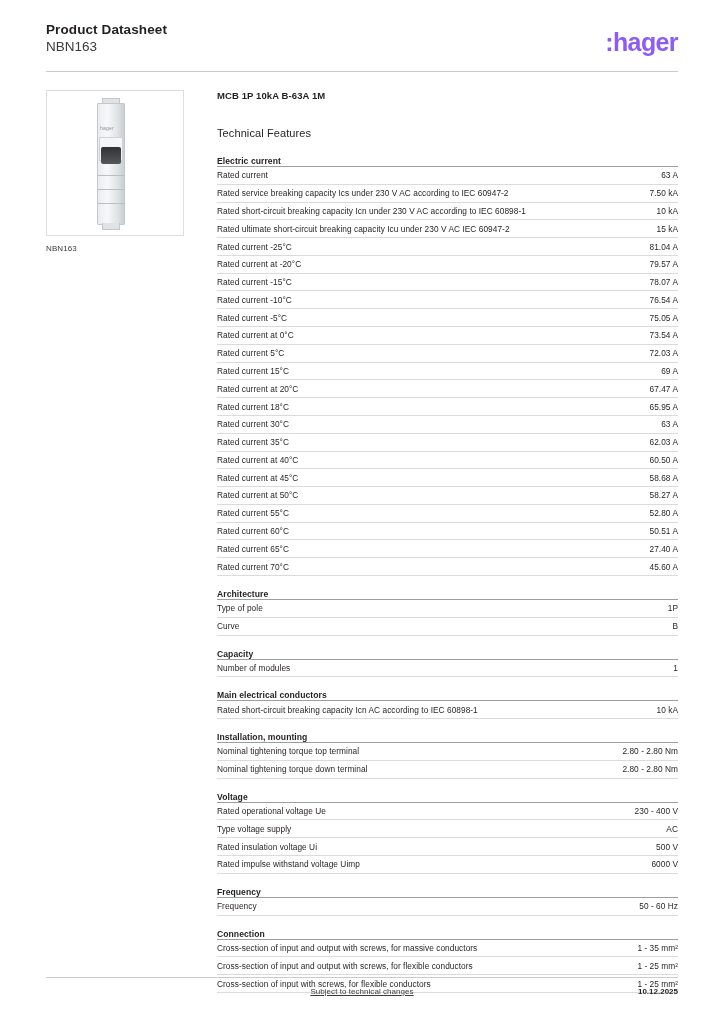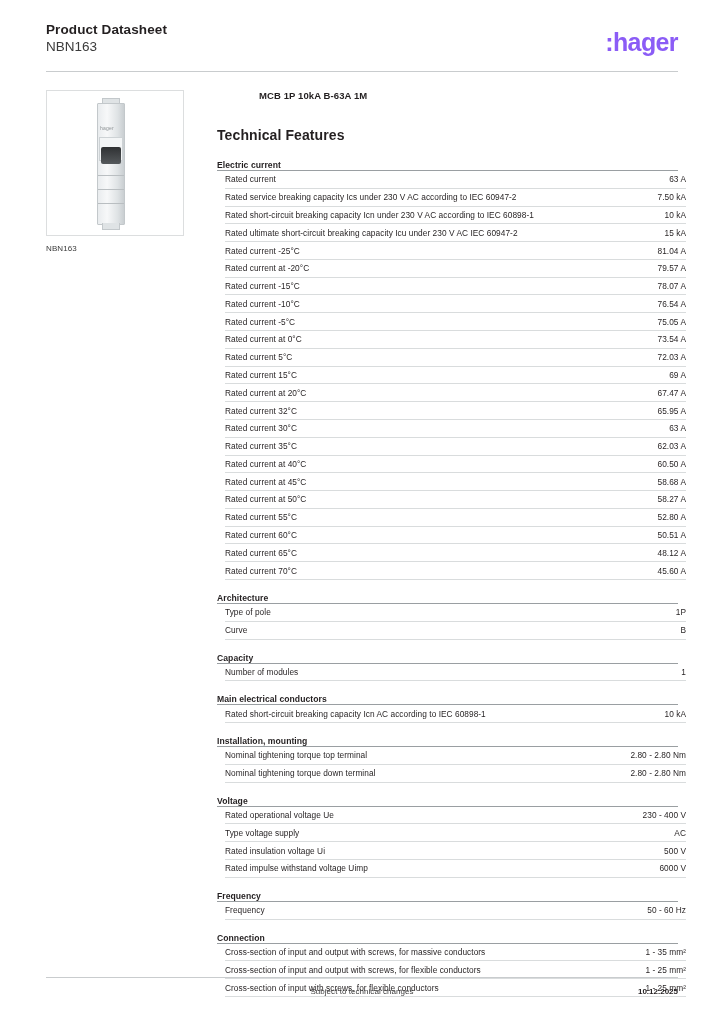--- a/index.html
+++ b/index.html
@@ -157,46 +157,44 @@
     padding-top: 8px;
     letter-spacing: 0.1px;
   }
 
   
   .product-name {
     font-size: 9.5px;
     font-weight: bold;
     letter-spacing: 0.1px;
     margin-bottom: 26px;
-    margin-left: 42px;
   }
   .section-title {
-    font-size: 14px;
-    font-weight: bold;
+    font-size: 11px;
+    font-weight: normal;
     letter-spacing: 0.1px;
     margin-bottom: 17px;
   }
   .group {
     margin-top: 13px;
   }
   .group:first-of-type {
     margin-top: 0;
   }
   .group-title {
     font-size: 8.6px;
     font-weight: bold;
     letter-spacing: 0.05px;
     padding-bottom: 0;
     border-bottom: 1px solid #9a9fa2;
   }
   table.spec {
     width: 100%;
     border-collapse: collapse;
     table-layout: fixed;
-    margin-left: 8px;
   }
   table.spec td {
     font-size: 8.3px;
     color: #231f20;
     padding: 3.4px 0 3.4px 0;
     border-bottom: 1px solid #d9dcdd;
     letter-spacing: 0.05px;
     line-height: 10px;
   }
   table.spec td.label {
@@ -220,20 +218,21 @@
     border-top: 1px solid #c9ccce;
     margin-bottom: 9px;
   }
   .footer-row {
     display: flex;
     align-items: flex-end;
     justify-content: center;
     position: relative;
     font-size: 8px;
     color: #3b3b3b;
+    text-decoration: underline;
   }
   .footer-center { letter-spacing: 0.05px; }
   .footer-right {
     position: absolute;
     right: 0;
     font-weight: bold;
     font-size: 8px;
     color: #231f20;
   }
 </style>
@@ -324,21 +323,21 @@
                 </tr>
                 <tr>
                   <td class="label">Rated current 15°C</td>
                   <td class="value">69 A</td>
                 </tr>
                 <tr>
                   <td class="label">Rated current at 20°C</td>
                   <td class="value">67.47 A</td>
                 </tr>
                 <tr>
-                  <td class="label">Rated current 32°C</td>
+                  <td class="label">Rated current 18°C</td>
                   <td class="value">65.95 A</td>
                 </tr>
                 <tr>
                   <td class="label">Rated current 30°C</td>
                   <td class="value">63 A</td>
                 </tr>
                 <tr>
                   <td class="label">Rated current 35°C</td>
                   <td class="value">62.03 A</td>
                 </tr>
@@ -357,21 +356,21 @@
                 <tr>
                   <td class="label">Rated current 55°C</td>
                   <td class="value">52.80 A</td>
                 </tr>
                 <tr>
                   <td class="label">Rated current 60°C</td>
                   <td class="value">50.51 A</td>
                 </tr>
                 <tr>
                   <td class="label">Rated current 65°C</td>
-                  <td class="value">48.12 A</td>
+                  <td class="value">27.40 A</td>
                 </tr>
                 <tr>
                   <td class="label">Rated current 70°C</td>
                   <td class="value">45.60 A</td>
                 </tr>
               </tbody>
             </table>
           </div>
           <div class="group">
             <div class="group-title">Architecture</div>

